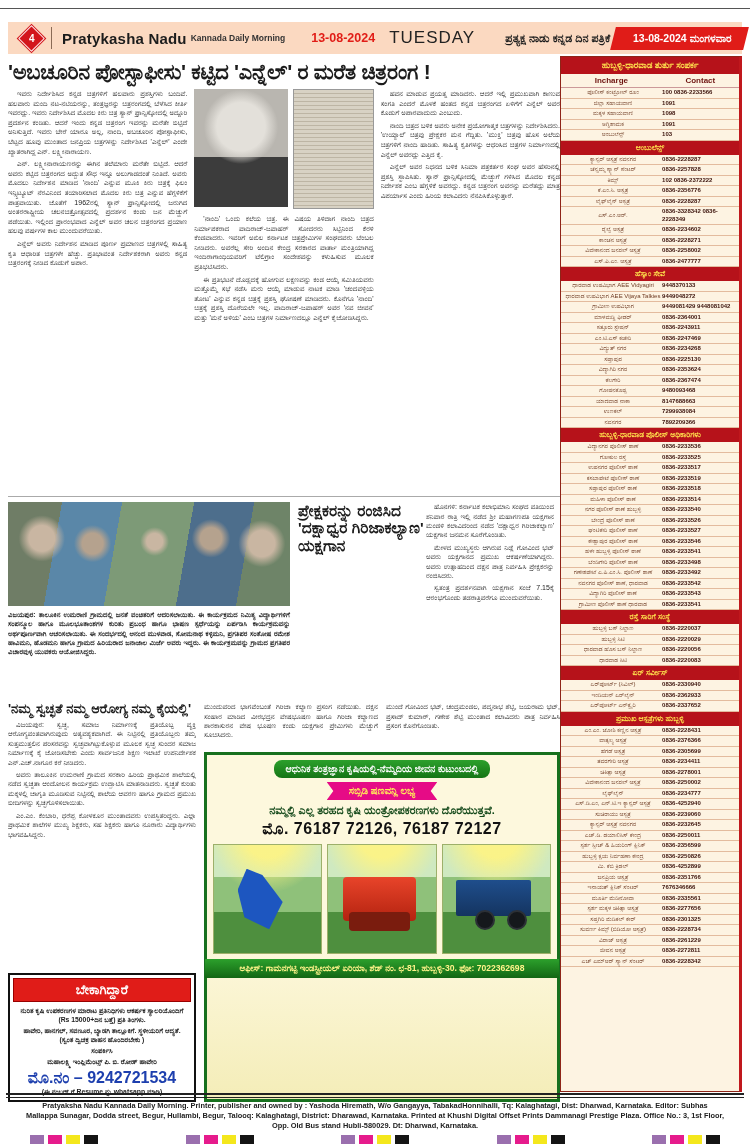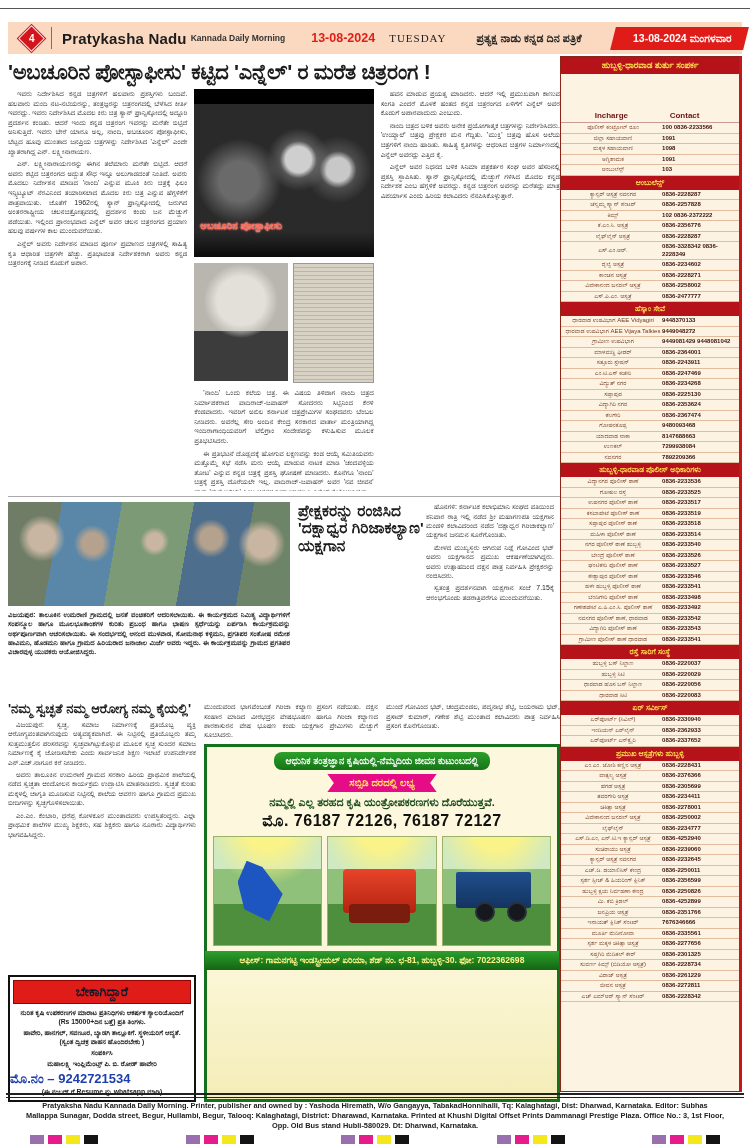--- a/index.html
+++ b/index.html
@@ -10,21 +10,21 @@
   
   .masthead{position:absolute;top:22px;left:8px;right:8px;height:32px;background:#fbd9c1;
             display:flex;align-items:center;}
   .diamond{width:17px;height:17px;background:#d3151c;transform:rotate(45deg);margin:0 10px 0 14px;
            border:1px solid #fff;outline:1px solid #d3151c;display:flex;align-items:center;justify-content:center;}
   .diamond span{transform:rotate(-45deg);color:#fff;font-weight:bold;font-size:10px;}
   .mast-div{width:1px;height:22px;background:#8a6a55;margin-right:10px;}
   .mast-title{font-weight:bold;font-size:15px;letter-spacing:.2px;}
   .mast-sub{font-size:8.5px;color:#333;margin-left:4px;font-weight:bold;}
   .mast-date{color:#e11d17;font-weight:bold;font-size:12.5px;margin-left:26px;}
-  .mast-day{font-size:11px;color:#222;margin-left:14px;letter-spacing:1px;font-family:Liberation Serif, serif;}
+  .mast-day{font-size:17px;color:#222;margin-left:14px;letter-spacing:1px;}
   .mast-kn{font-weight:bold;font-size:11px;margin-left:30px;}
   .mast-banner{margin-left:auto;background:#e01c18;color:#fff;font-weight:bold;font-size:10.5px;
                padding:5px 14px 5px 20px;transform:skewX(-14deg);margin-right:-4px;}
   .mast-banner span{display:inline-block;transform:skewX(14deg);}
 
   
   .main{position:absolute;top:58px;left:8px;width:552px;}
   .headline1{font-size:21px;font-weight:bold;line-height:1.1;margin:2px 0 6px 0;letter-spacing:-.3px;}
   .a1cols{display:flex;gap:7px;height:402px;overflow:hidden;}
   .a1col{flex:1;font-size:7px;line-height:9.6px;text-align:justify;}
@@ -71,31 +71,31 @@
   .yk-fig2{position:absolute;right:14%;bottom:6px;width:34px;height:82px;border-radius:14px 14px 3px 3px;
            background:linear-gradient(180deg,#d8b93f 0 26%, #d44a3a 26% 48%, #efefef 48% 64%, #3b8a46 64% 100%);}
 
   
   .rowB{display:flex;gap:8px;height:400px;overflow:hidden;margin-top:4px;}
   .rowB-left{width:188px;display:flex;flex-direction:column;}
   .headline3{font-size:13px;font-weight:bold;line-height:1.15;margin:0 0 3px 0;}
   .a3body{font-size:7px;line-height:9.4px;text-align:justify;flex:1;overflow:hidden;}
   .a3body p{margin:0 0 3px 0;text-indent:8px;}
   .wanted{border:2px solid #111;padding:0 0 4px 0;background:#fff;margin-top:4px;}
-  .wanted-head{background:#e01c18;color:#0f172a;font-weight:bold;text-align:center;font-size:13px;
+  .wanted-head{background:#e01c18;color:#ffffff;font-weight:bold;text-align:center;font-size:13px;
                padding:3px 16px;margin:3px;border:1px solid #900;}
   .wanted-body{font-size:6.8px;line-height:9px;text-align:center;padding:1px 6px;font-weight:bold;color:#222;}
-  .wanted-phone{color:#1d3fae;font-weight:bold;font-size:13px;margin-top:2px;}
+  .wanted-phone{color:#1d3fae;font-weight:bold;font-size:16px;text-align:center;margin-top:2px;}
   .wanted-note{font-size:6.8px;text-align:center;font-weight:bold;margin-top:1px;}
   .rowB-right{flex:1;display:flex;flex-direction:column;}
   .a2tail{display:flex;gap:8px;font-size:7px;line-height:9.4px;text-align:justify;height:38px;overflow:hidden;}
   .a2tail p{margin:0;flex:1;}
   
   .ad{flex:1;border:3px solid #17701e;background:linear-gradient(180deg,#fdf8dd 0 55%, #f4edb8 100%);
-      margin-top:4px;display:flex;flex-direction:column;align-items:center;padding:5px 6px 0 6px;}
+      margin-top:12px;display:flex;flex-direction:column;align-items:center;padding:5px 6px 0 6px;}
   .ad-banner{background:linear-gradient(180deg,#2ca02c,#157515);color:#fff;font-weight:bold;font-size:9.5px;
              padding:3px 12px;border-radius:8px;}
   .ad-ribbon{background:#e60b86;color:#ffe95a;font-weight:bold;font-size:10px;padding:3px 22px;margin-top:4px;
              clip-path:polygon(0 0,100% 0,94% 50%,100% 100%,0 100%,6% 50%);}
   .ad-title{color:#e23313;font-weight:bold;font-size:26px;margin-top:5px;letter-spacing:-.5px;text-shadow:1px 1px 0 #f7c9a8;}
   .ad-tagline{color:#14491a;font-weight:bold;font-size:11px;margin-top:4px;}
   .ad-phones{color:#111;font-weight:bold;font-size:16px;margin-top:3px;letter-spacing:.5px;}
   .ad-photos{display:flex;gap:5px;margin-top:6px;width:100%;}
   .ad-photo{flex:1;height:108px;position:relative;border:1px solid #9db06a;overflow:hidden;
             background:radial-gradient(circle at 50% -10%, rgba(255,244,130,.9) 0 18%, transparent 45%),
@@ -107,23 +107,23 @@
   .eq-trailer{position:absolute;left:12%;top:32%;width:70%;height:34%;background:linear-gradient(180deg,#1f4e8c,#143460);border-radius:2px;}
   .eq-wheel{position:absolute;width:16px;height:16px;background:#15181c;border-radius:50%;border:2px solid #2c3036;}
   .ad-address{width:calc(100% + 12px);background:linear-gradient(180deg,#2ca02c,#136613);color:#fff48a;
               font-weight:bold;font-size:8.6px;text-align:center;padding:4px 2px;margin-top:5px;}
 
   
   .sidebar{position:absolute;top:56px;right:8px;width:178px;height:1034px;background:#fdf3e2;
            border:1px solid #8e2418;border-right:3px solid #c0181d;overflow:hidden;}
   .sb-title{background:#b6121a;color:#ffe14d;font-weight:bold;font-size:8.6px;text-align:center;padding:3px 0;}
   .sb-colhead{display:flex;font-weight:bold;color:#6e1410;font-size:8px;border-bottom:1px solid #c99;}
-  .sb-colhead span{padding:2px 8px;margin-top:35px;}
+  .sb-colhead span{padding:2px 8px;}
   .sb-colhead .c1{width:58%;text-align:center;}
-  .sb-colhead .c2{width:42%;text-align:left;}
+  .sb-colhead .c2{width:42%;text-align:center;}
   .sb-sec{background:#b6121a;color:#ffe14d;font-weight:bold;font-size:7.6px;text-align:center;padding:2px 0;}
   .sb-row{display:flex;justify-content:space-between;align-items:center;padding:1px 3px;
           border-bottom:1px solid #e3bb9e;font-size:6px;line-height:1.25;}
   .sb-name{width:57%;color:#6e3a22;text-align:center;}
   .sb-num{width:43%;color:#3c130c;font-weight:bold;text-align:left;}
 
   
   .footer{position:absolute;left:0;right:0;bottom:4px;}
   .footer-rule{border-top:2px solid #222;border-bottom:1px solid #222;height:2px;margin:0 6px 3px 6px;}
   .footer-text{font-size:7.4px;line-height:10px;text-align:center;color:#222;font-weight:bold;padding:0 14px;}
@@ -154,23 +154,20 @@
   <div class="main">
     <div class="headline1">'ಅಬಚೂರಿನ ಪೋಸ್ಟಾಫೀಸು' ಕಟ್ಟಿದ 'ಎನ್ನೆಲ್' ರ ಮರೆತ ಚಿತ್ರರಂಗ !</div>
 
     <div class="a1cols">
       <div class="a1col">
         <p>ಇವರು ನಿರ್ದೇಶಿಸಿದ ಕನ್ನಡ ಚಿತ್ರಗಳಿಗೆ ಹಲವಾರು ಪ್ರಶಸ್ತಿಗಳು ಬಂದಿವೆ. ಹಲವಾರು ಮಂದಿ ನಟ-ನಟಿಯರನ್ನು, ತಂತ್ರಜ್ಞರನ್ನು ಚಿತ್ರರಂಗದಲ್ಲಿ ಬೆಳೆಸಿದ ಕೀರ್ತಿ ಇವರದ್ದು. ಇವರು ನಿರ್ದೇಶಿಸಿದ ಮೊದಲ ಕಿರು ಚಿತ್ರ ಸ್ಯಾನ್ ಫ್ರಾನ್ಸಿಸ್ಕೋದಲ್ಲಿ ಅದ್ದೂರಿ ಪ್ರದರ್ಶನ ಕಂಡಿತು. ಆದರೆ ಇಂದು ಕನ್ನಡ ಚಿತ್ರರಂಗ ಇವರನ್ನು ಮರೆತೇ ಬಿಟ್ಟಿದೆ ಅನಿಸುತ್ತಿದೆ. ಇವರು ಬೇರೆ ಯಾರೂ ಅಲ್ಲ, ನಾಂದಿ, ಅಬಚೂರಿನ ಪೋಸ್ಟಾಫೀಸು, ಬೆಟ್ಟದ ಹೂವು ಮುಂತಾದ ಜನಪ್ರಿಯ ಚಿತ್ರಗಳನ್ನು ನಿರ್ದೇಶಿಸಿದ 'ಎನ್ನೆಲ್' ಎಂದೇ ಖ್ಯಾತರಾಗಿದ್ದ ಎನ್. ಲಕ್ಷ್ಮೀನಾರಾಯಣ.</p>
         <p>ಎನ್. ಲಕ್ಷ್ಮೀನಾರಾಯಣರನ್ನು ಈಗಿನ ತಲೆಮಾರು ಮರೆತೇ ಬಿಟ್ಟಿದೆ. ಆದರೆ ಅವರು ಕಟ್ಟಿದ ಚಿತ್ರರಂಗದ ಅದ್ಭುತ ಸೌಧ ಇನ್ನೂ ಅಲುಗಾಡದಂತೆ ನಿಂತಿದೆ. ಅವರು ಮೊದಲು ನಿರ್ದೇಶನ ಮಾಡಿದ 'ನಾಂದಿ' ಎನ್ನುವ ಮೂಕಿ ಕಿರು ಚಿತ್ರಕ್ಕೆ ಫಿಲಂ ಇನ್ಸ್ಟಿಟ್ಯೂಟ್ ನೆರವಿನಿಂದ ತಯಾರಿಸಲಾದ ಮೊದಲ ಕಿರು ಚಿತ್ರ ಎನ್ನುವ ಹೆಗ್ಗಳಿಕೆಗೆ ಪಾತ್ರವಾಯಿತು. ಜೊತೆಗೆ 1962ರಲ್ಲಿ ಸ್ಯಾನ್ ಫ್ರಾನ್ಸಿಸ್ಕೋದಲ್ಲಿ ಜರುಗಿದ ಅಂತರರಾಷ್ಟ್ರೀಯ ಚಲನಚಿತ್ರೋತ್ಸವದಲ್ಲಿ ಪ್ರದರ್ಶನ ಕಂಡು ಜನ ಮೆಚ್ಚುಗೆ ಪಡೆಯಿತು. ಇಲ್ಲಿಂದ ಪ್ರಾರಂಭವಾದ ಎನ್ನೆಲ್ ಅವರ ಚಲನ ಚಿತ್ರರಂಗದ ಪ್ರಯಾಣ ಹಲವು ವರ್ಷಗಳ ಕಾಲ ಮುಂದುವರೆಯಿತು.</p>
         <p>ಎನ್ನೆಲ್ ಅವರು ನಿರ್ದೇಶನ ಮಾಡಿದ ಪೂರ್ಣ ಪ್ರಮಾಣದ ಚಿತ್ರಗಳಲ್ಲಿ ಸಾಹಿತ್ಯ ಕೃತಿ ಆಧಾರಿತ ಚಿತ್ರಗಳೇ ಹೆಚ್ಚು. ಪ್ರತಿಭಾವಂತ ನಿರ್ದೇಶಕರಾಗಿ ಅವರು ಕನ್ನಡ ಚಿತ್ರರಂಗಕ್ಕೆ ನೀಡಿದ ಕೊಡುಗೆ ಅಪಾರ.</p>
       </div>
       <div class="a1col">
-        <div class="photo-still">
-          <span class="film-title">ಅಬಚೂರಿನ ಪೋಸ್ಟಾಫೀಸು</span>
-        </div>
         <div class="photo-pair">
           <div class="photo-portrait"></div>
           <div class="photo-clip"></div>
         </div>
         <p>'ನಾಂದಿ' ಒಂದು ಕಲೆಯ ಚಿತ್ರ. ಈ ವಿಷಯ ತಿಳಿದಾಗ ನಾಂದಿ ಚಿತ್ರದ ನಿರ್ಮಾಪಕರಾದ ವಾದಿರಾಜ್-ಜವಾಹರ್ ಸೋದರರು ಸಿಟ್ಟಿನಿಂದ ಕೆರಳಿ ಕೆಂಡವಾದರು. ಇವರಿಗೆ ಅಖಿಲ ಕರ್ನಾಟಕ ಚಿತ್ರಪ್ರೇಮಿಗಳ ಸಂಘದವರು ಬೆಂಬಲ ನೀಡಿದರು. ಅವರೆಲ್ಲ ಸೇರಿ ಅಂದಿನ ಕೇಂದ್ರ ಸರಕಾರದ ವಾರ್ತಾ ಮಂತ್ರಿಯಾಗಿದ್ದ ಇಂದಿರಾಗಾಂಧಿಯವರಿಗೆ ಟೆಲಿಗ್ರಾಂ ಸಂದೇಶವನ್ನು ಕಳುಹಿಸುವ ಮೂಲಕ ಪ್ರತಿಭಟಿಸಿದರು.</p>
         <p>ಈ ಪ್ರತಿಭಟನೆ ದೊಡ್ಡದಕ್ಕೆ ಹೋಗುವ ಲಕ್ಷಣವನ್ನು ಕಂಡ ಆಯ್ಕೆ ಸಮಿತಿಯವರು ಮತ್ತೊಮ್ಮೆ ಸಭೆ ನಡೆಸಿ ಮರು ಆಯ್ಕೆ ಮಾಡುವ ನಾಟಕ ಮಾಡಿ 'ಚಂದವಳ್ಳಿಯ ತೋಟ' ಎನ್ನುವ ಕನ್ನಡ ಚಿತ್ರಕ್ಕೆ ಪ್ರಶಸ್ತಿ ಘೋಷಣೆ ಮಾಡಿದರು. ಕೊನೆಗೂ 'ನಾಂದಿ' ಚಿತ್ರಕ್ಕೆ ಪ್ರಶಸ್ತಿ ದೊರೆಯಲೇ ಇಲ್ಲ. ವಾದಿರಾಜ್-ಜವಾಹರ್ ಅವರ 'ನವ ಜೀವನ' ಮತ್ತು 'ಮನೆ ಅಳಿಯ' ಎಂಬ ಚಿತ್ರಗಳ ನಿರ್ಮಾಣದಲ್ಲೂ ಎನ್ನೆಲ್ ಕೈಜೋಡಿಸಿದ್ದರು.</p>
       </div>
       <div class="a1col">
         <p>ಹವನ ಮಾಡುವ ಪ್ರಯತ್ನ ಮಾಡಿದರು. ಆದರೆ ಇಲ್ಲಿ ಪ್ರಮುಖವಾಗಿ ಕಾಣುವ ಸಂಗತಿ ಎಂದರೆ ಮೊಳಕೆ ಹಂತದ ಕನ್ನಡ ಚಿತ್ರರಂಗದ ಏಳಿಗೆಗೆ ಎನ್ನೆಲ್ ಅವರ ಕೊಡುಗೆ ಅಪಾರವಾದುದು ಎಂಬುದು.</p>
         <p>ನಾಂದಿ ಚಿತ್ರದ ಬಳಿಕ ಅವರು ಅನೇಕ ಪ್ರಯೋಗಾತ್ಮಕ ಚಿತ್ರಗಳನ್ನು ನಿರ್ದೇಶಿಸಿದರು. 'ಉಯ್ಯಾಲೆ' ಚಿತ್ರವು ಪ್ರೇಕ್ಷಕರ ಮನ ಗೆದ್ದಿತು. 'ಮುಕ್ತಿ' ಚಿತ್ರವು ಹೊಸ ಅಲೆಯ ಚಿತ್ರಗಳಿಗೆ ನಾಂದಿ ಹಾಡಿತು. ಸಾಹಿತ್ಯ ಕೃತಿಗಳನ್ನು ಆಧರಿಸಿದ ಚಿತ್ರಗಳ ನಿರ್ಮಾಣದಲ್ಲಿ ಎನ್ನೆಲ್ ಅವರದ್ದು ಎತ್ತಿದ ಕೈ.</p>
@@ -222,21 +219,21 @@
         </div>
       </div>
 
       <div class="rowB-right">
         <div class="a2tail">
           <p>ಮುಂದುವರಿದ ಭಾಗವೆಂಬಂತೆ ಗಿರಿಜಾ ಕಲ್ಯಾಣ ಪ್ರಸಂಗ ನಡೆಯಿತು. ದಕ್ಷನ ಸಂಹಾರ ಮಾಡಿದ ವೀರಭದ್ರನ ವೇಷಭೂಷಣ ಹಾಗೂ ಗಿರಿಜಾ ಕಲ್ಯಾಣದ ಶಾರಕಾಸುರನ ವೇಷ ಭೂಷಣ ಕಂಡು ಯಕ್ಷಗಾನ ಪ್ರೇಮಿಗಳು ಮೆಚ್ಚುಗೆ ಸೂಚಿಸಿದರು.</p>
           <p>ಮುಂದೆ ಗೋವಿಂದ ಭಟ್, ಚಂದ್ರಮಂಡಲ, ಪದ್ಮನಾಭ ಶೆಟ್ಟಿ, ಜಯರಾಮ ಭಟ್, ಪ್ರಸಾದ್ ಕುಮಾರ್, ಗಣೇಶ ಶೆಟ್ಟಿ ಮುಂತಾದ ಕಲಾವಿದರು ಪಾತ್ರ ನಿರ್ವಹಿಸಿ ಪ್ರಸಂಗ ಕೊನೆಗೊಂಡಿತು.</p>
         </div>
         <div class="ad">
           <div class="ad-banner">ಆಧುನಿಕ ತಂತ್ರಜ್ಞಾನ ಕೃಷಿಯಲ್ಲಿ-ನೆಮ್ಮದಿಯ ಜೀವನ ಕುಟುಂಬದಲ್ಲಿ</div>
-          <div class="ad-ribbon">ಸಬ್ಸಿಡಿ ದರದಲ್ಲಿ ಲಭ್ಯ</div>
+          <div class="ad-ribbon">ಸಬ್ಸಿಡಿ ಷಣವನ್ಲಿ ಲಭ್ಯ</div>
           <div class="ad-tagline">ನಮ್ಮಲ್ಲಿ ಎಲ್ಲ ತರಹದ ಕೃಷಿ ಯಂತ್ರೋಪಕರಣಗಳು ದೊರೆಯುತ್ತವೆ.</div>
           <div class="ad-phones">ಮೊ. 76187 72126, 76187 72127</div>
           <div class="ad-photos">
             <div class="ad-photo">
                 <div class="eq-plough"></div>
               </div>
             <div class="ad-photo">
                 <div class="eq-rotor"></div>
               </div>
             <div class="ad-photo">

